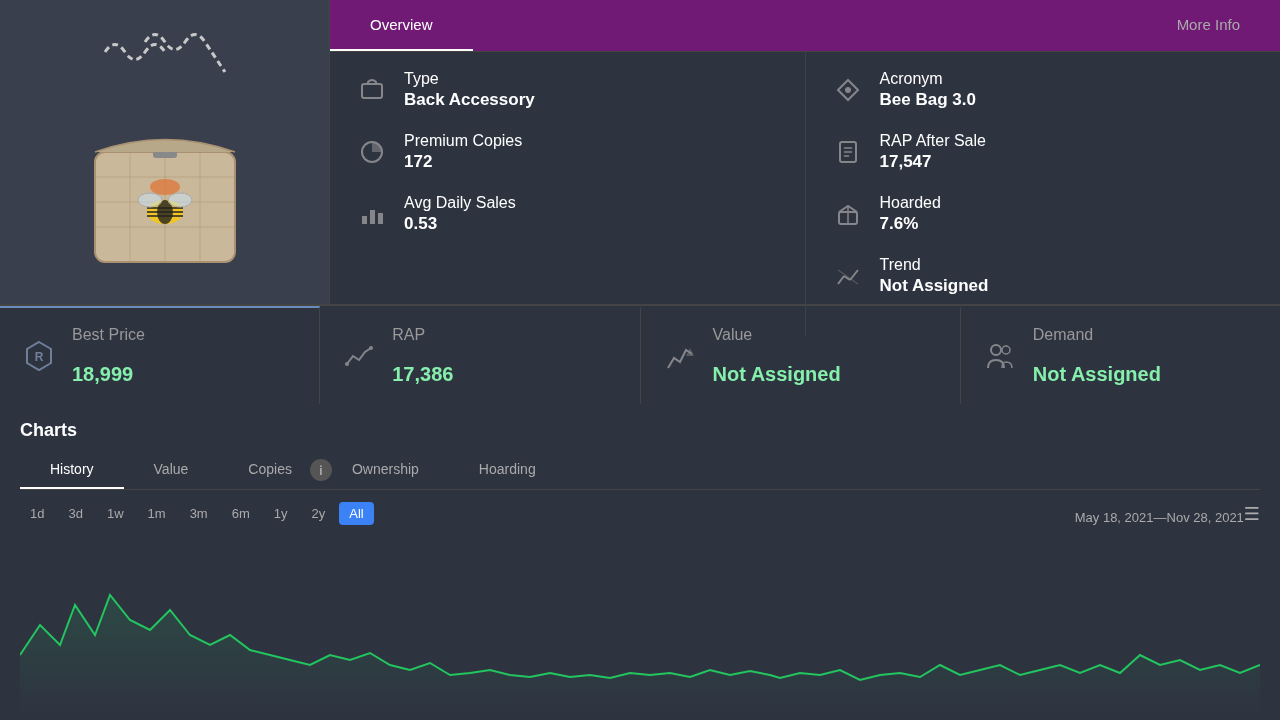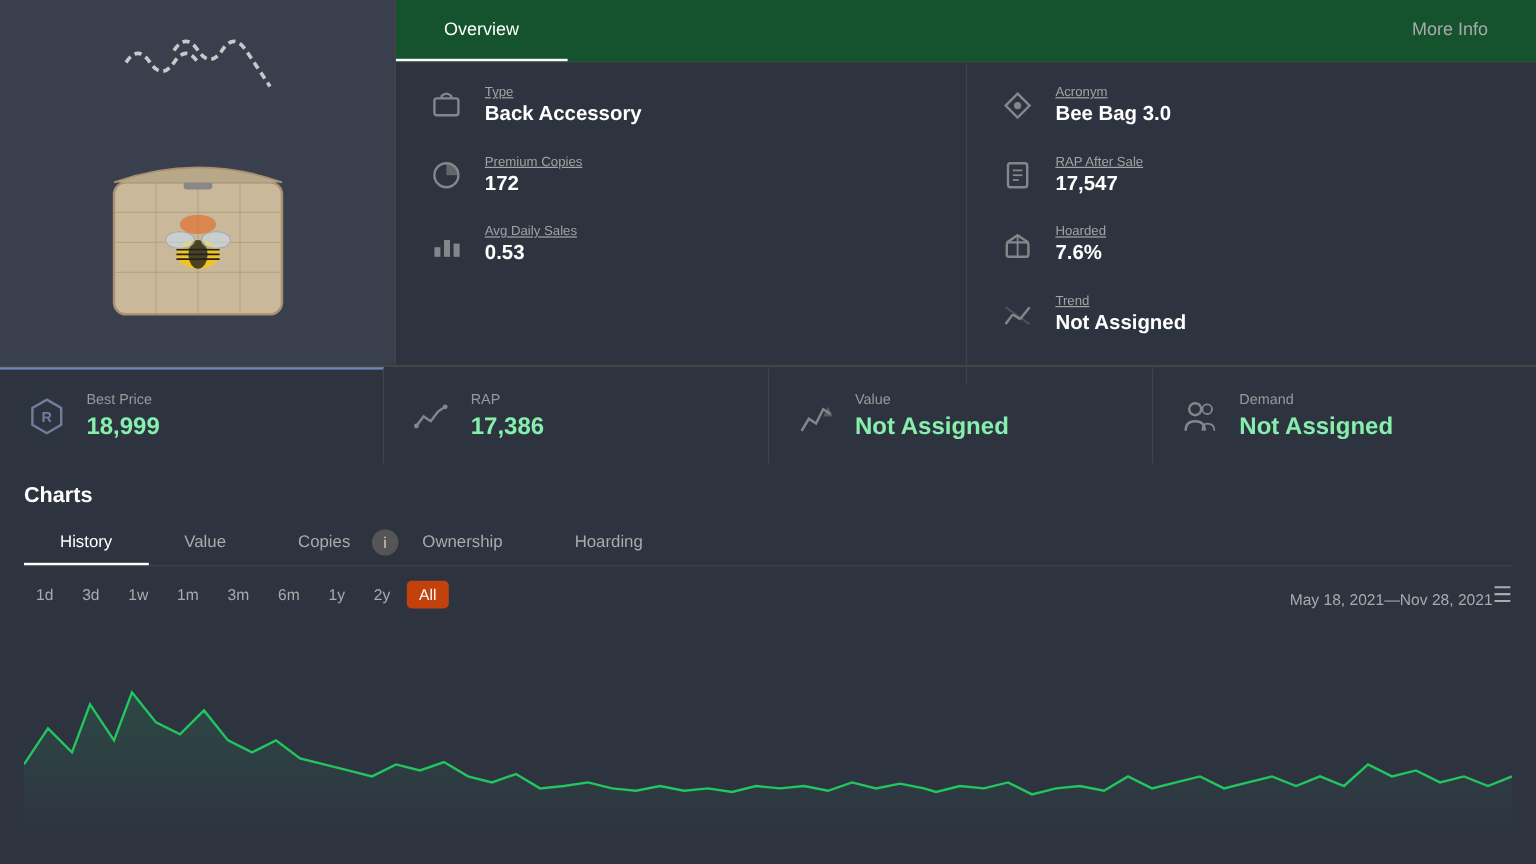--- a/index.html
+++ b/index.html
@@ -58,25 +58,24 @@
       width: 36px;
       height: 36px;
       margin-right: 14px;
       display: flex;
       align-items: center;
       justify-content: center;
       opacity: 0.7;
     }
 
     .info-label {
-      font-size: 11px;
-      color: #a3a3a3;
+      font-size: 16px;
+      color: #ffffff;
       display: block;
       margin-bottom: 2px;
-      text-decoration: underline;
     }
 
     .info-value {
       font-size: 17px;
       font-weight: 600;
       color: #fff;
       text-align: center;
     }
 
     .more-info-tab {
@@ -116,24 +115,24 @@
       width: 38px;
       height: 38px;
       display: flex;
       align-items: center;
       justify-content: center;
       opacity: 0.7;
       font-size: 22px;
     }
 
     .stat-label {
-      font-size: 12px;
+      font-size: 16px;
       color: #999;
       display: block;
-      margin-bottom: 5px;
+      margin-bottom: 19px;
     }
 
     .stat-value {
       font-size: 20px;
       font-weight: 600;
       color: #86efac;
     }
 
     
     .charts-section {
@@ -193,21 +192,21 @@
       padding: 4px 10px;
       border: none;
       background: transparent;
       color: #aaa;
       font-size: 13px;
       cursor: pointer;
       border-radius: 3px;
     }
 
     .time-btn.active {
-      background: #c2410c;
+      background: #3b82f6;
       color: #fff;
       border-radius: 4px;
     }
 
     .date-range {
       margin-left: auto;
       display: flex;
       align-items: flex-end;
       font-size: 13px;
       color: #aaa;
@@ -239,21 +238,21 @@
 
     .main-content {
       flex: 1;
       display: flex;
       flex-direction: column;
     }
 
     .tabs-header {
       display: flex;
       border-bottom: 1px solid #444;
-      background: #14532d;
+      background: #701a75;
     }
 
     .info-grid {
       display: flex;
       flex: 1;
     }
 
     .info-col {
       flex: 1;
       padding: 18px 24px;

